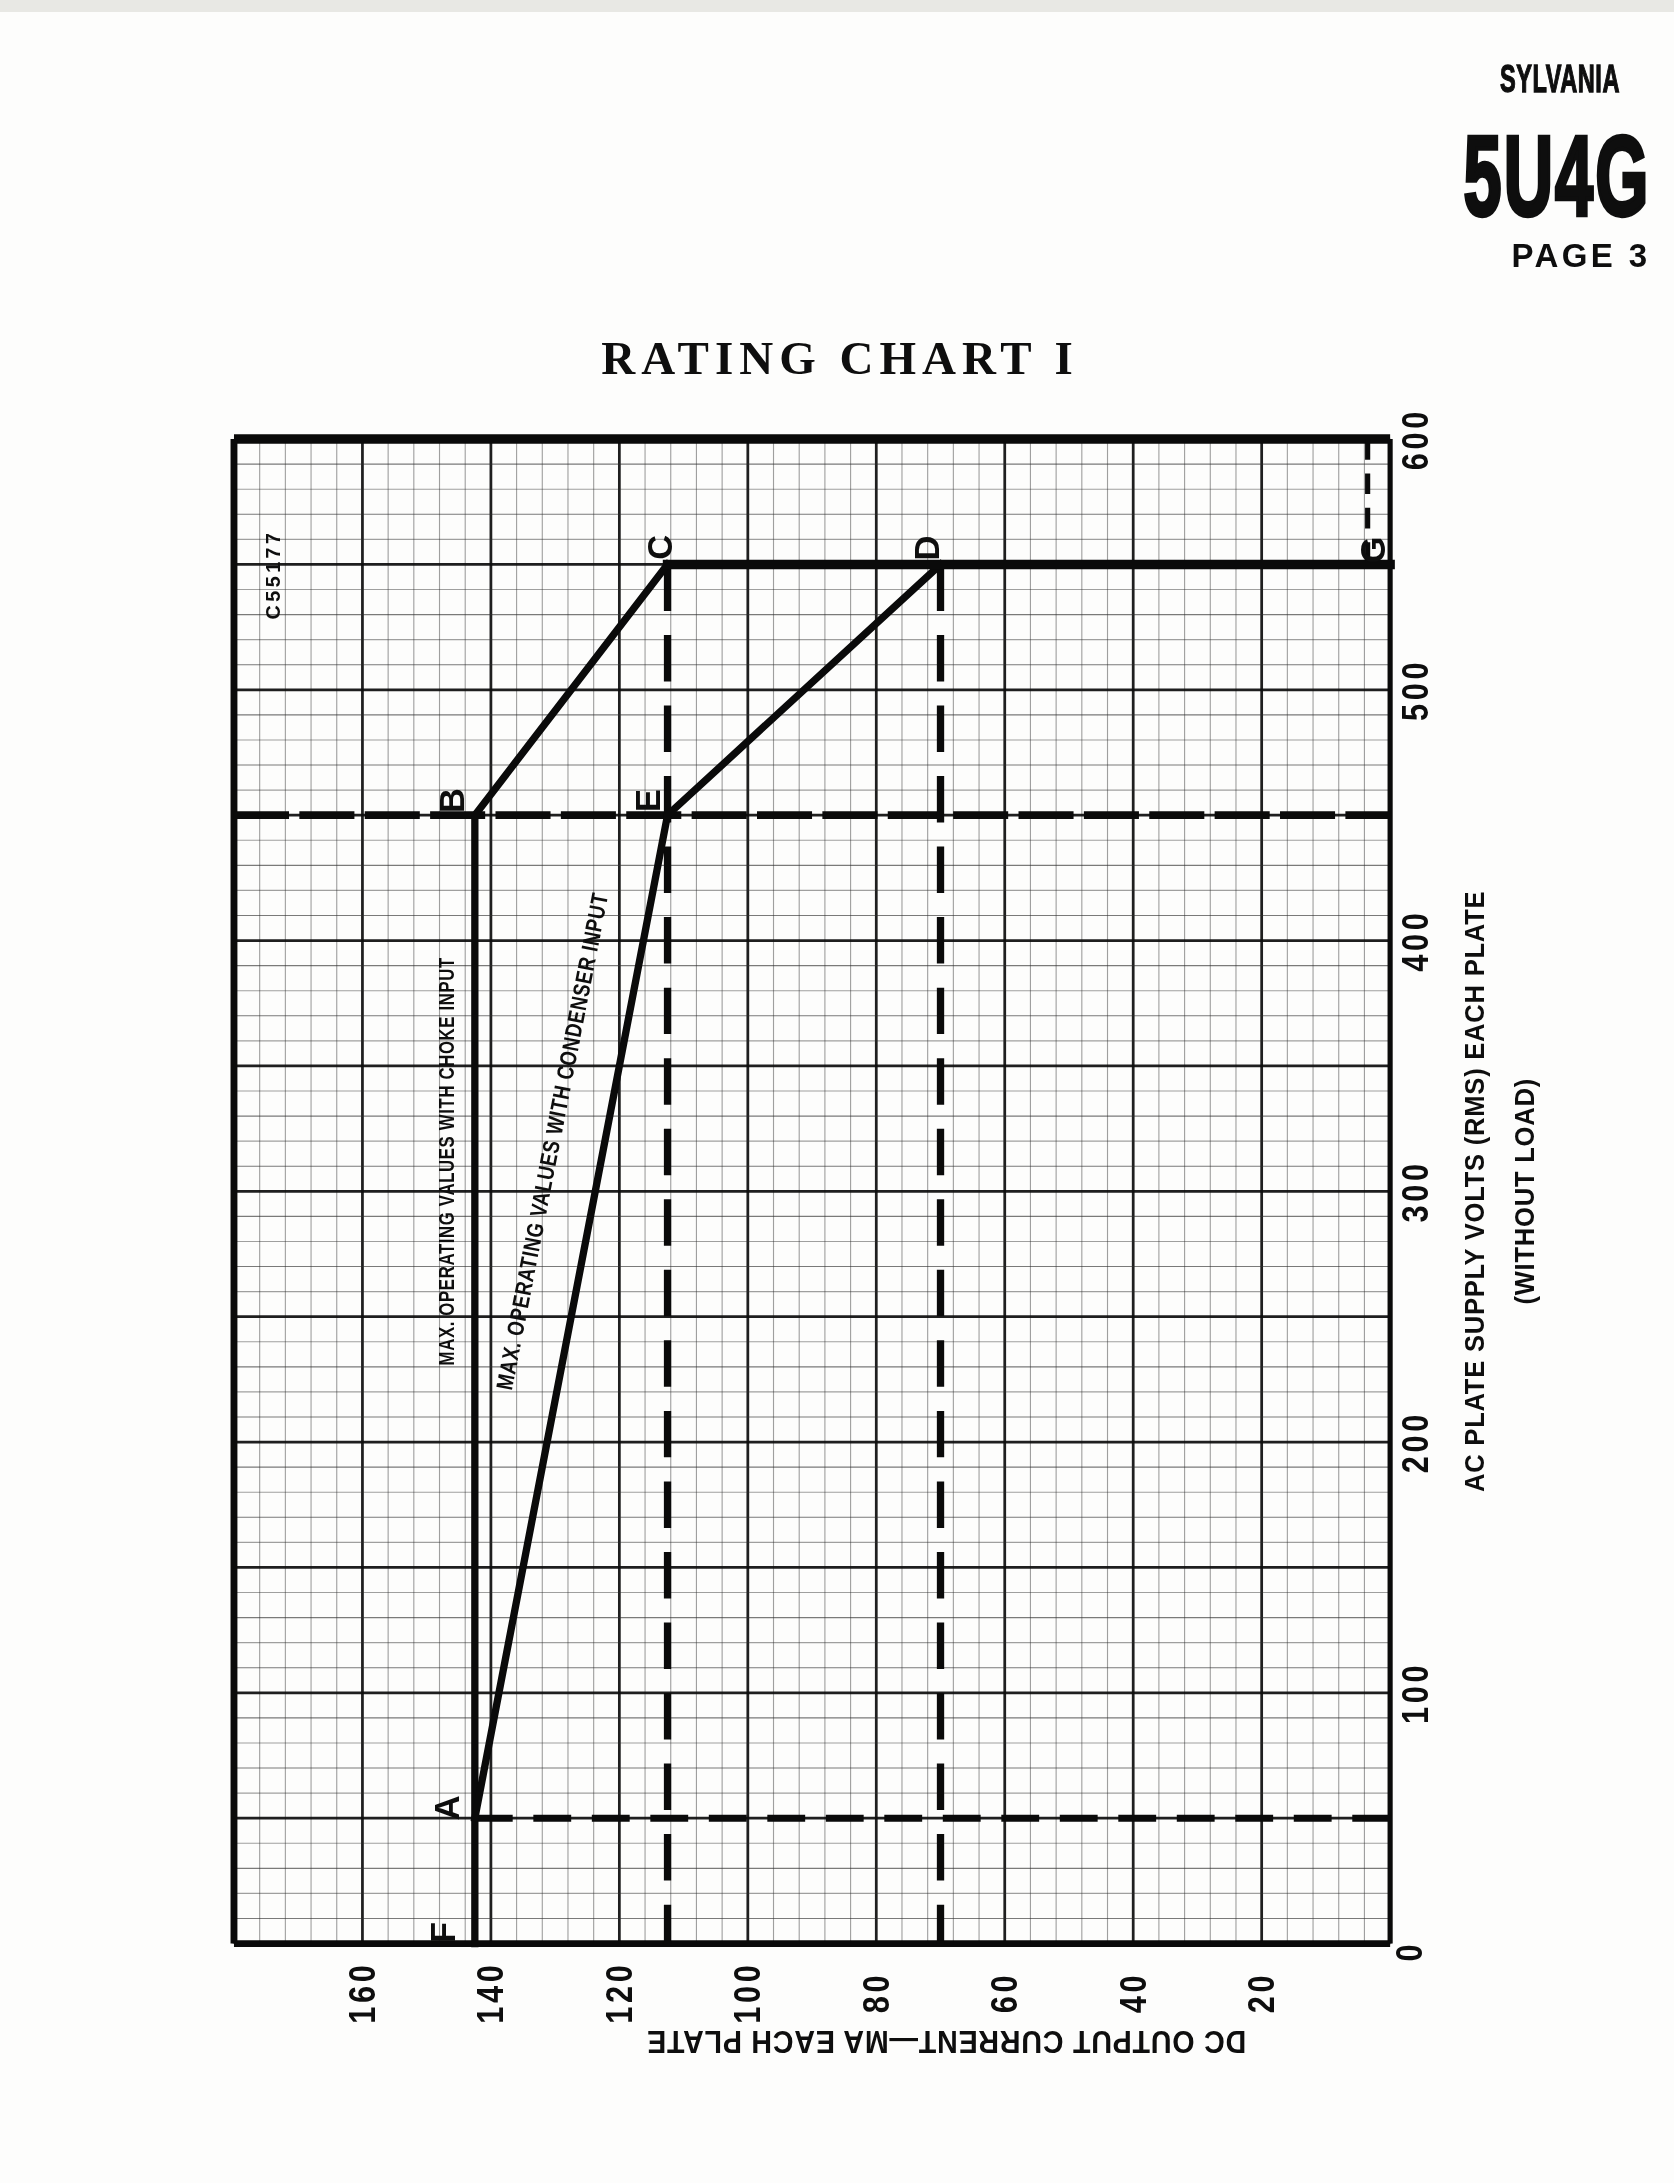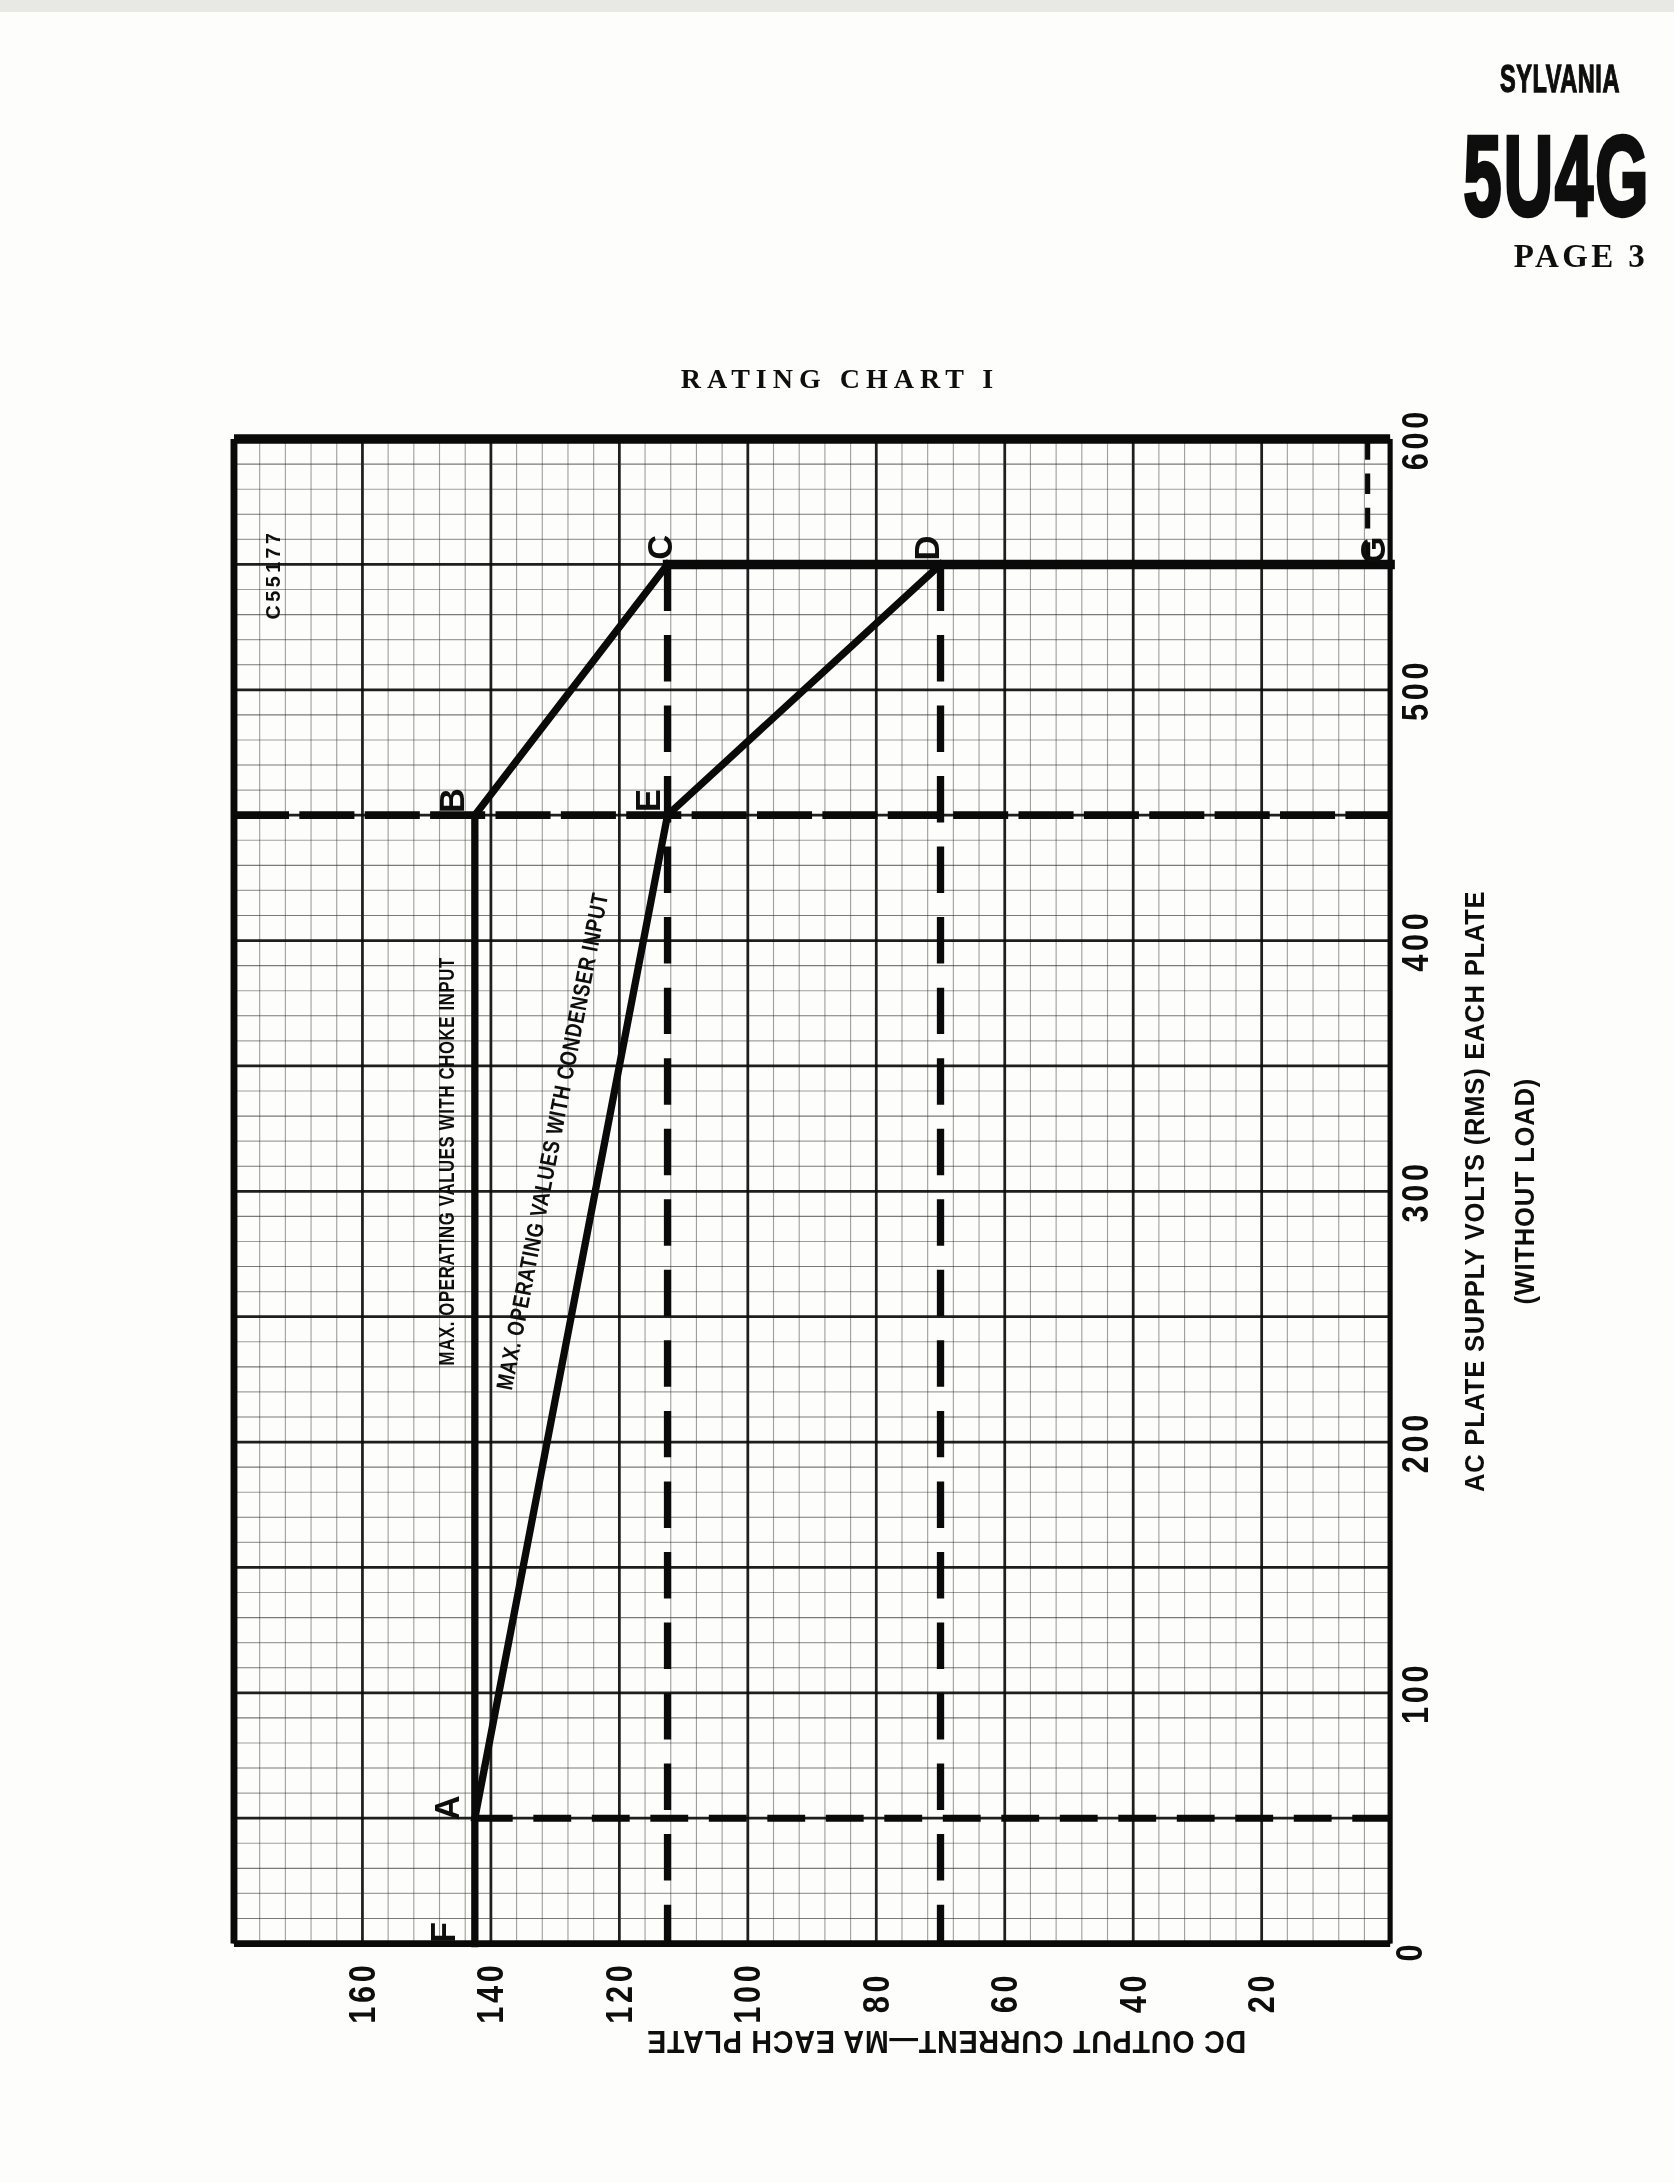--- a/index.html
+++ b/index.html
@@ -13,25 +13,25 @@
     font-size:38px; font-weight:700; letter-spacing:0.9px;
     -webkit-text-stroke:1.3px #0e0e0e;
   }
   .tube{
     left:1557px; top:163px; transform:translate(-50%,-50%) scaleX(0.60);
     font-size:114px; font-weight:700; letter-spacing:3.4px;
     -webkit-text-stroke:4.3px #0e0e0e;
   }
   .pageno{
     left:1581px; top:244px; transform:translate(-50%,-50%);
-    font-family:Liberation Serif, serif; font-size:33px; font-weight:700; letter-spacing:3.4px;
+    font-family:Liberation Sans, sans-serif; font-size:33px; font-weight:700; letter-spacing:3.4px;
   }
   .chart-title{
-    left:840px; top:367px; transform:translate(-50%,-50%);
-    font-family:"Liberation Serif",serif; font-size:28px; font-weight:700; letter-spacing:6px;
+    left:840px; top:346px; transform:translate(-50%,-50%);
+    font-family:"Liberation Serif",serif; font-size:47px; font-weight:700; letter-spacing:6px;
   }
   svg{position:absolute; left:0; top:0;}
   svg text{font-family:"Liberation Sans",sans-serif; fill:#0e0e0e;}
   .gmin{stroke:#2e2e2e; stroke-width:1.3;}
   .gmaj{stroke:#0d0d0d; stroke-width:3.2; opacity:.92;}
   .curve{fill:none; stroke:#0a0a0a; stroke-linecap:square; stroke-linejoin:miter;}
   .refline{fill:none; stroke:#0a0a0a; stroke-linecap:butt;}
   .borderline{stroke:#0a0a0a;}
 </style>
 </head>

